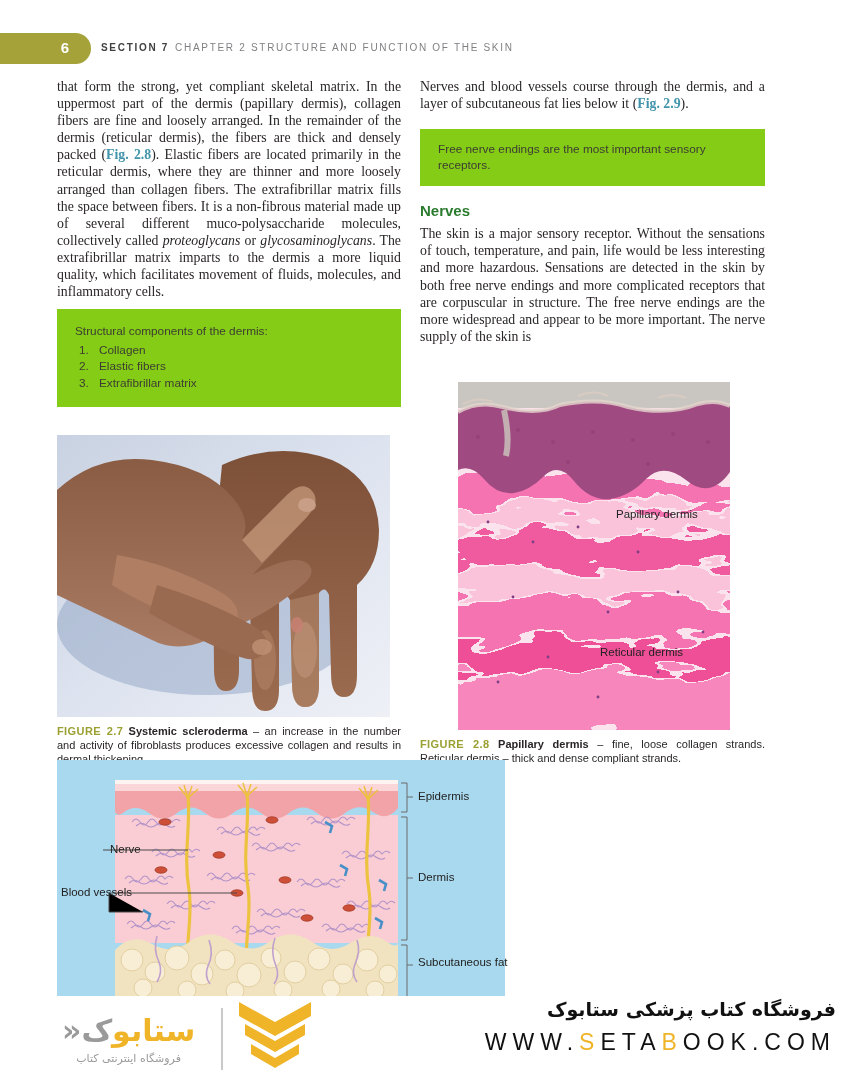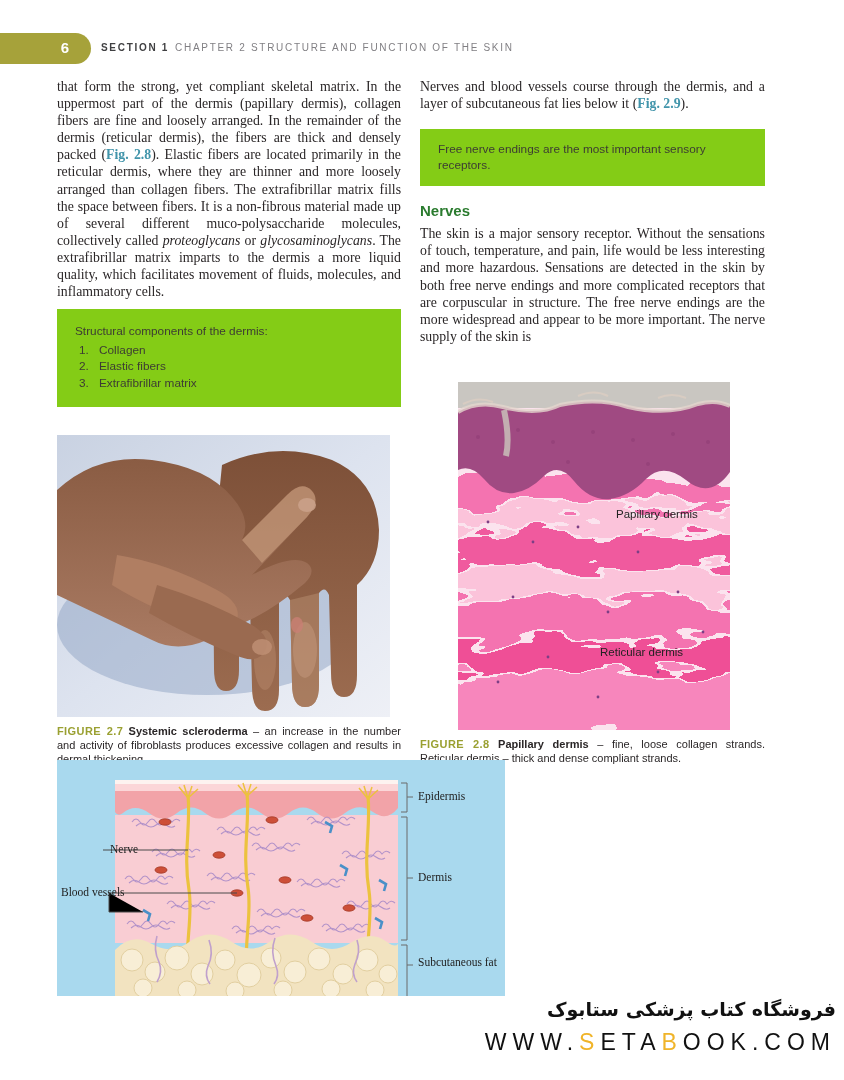--- a/index.html
+++ b/index.html
@@ -50,21 +50,21 @@
   .caption .figlabel { color:#9aa031; font-weight:bold; letter-spacing:0.4px;margin-top:20px; }
   .caption b { font-weight:bold; }
   .histo-label {
     position:absolute; font-family:"Liberation Sans", sans-serif; font-size:11.5px;
     color:#222; white-space:nowrap;
   }
   
   .diagram { position:absolute; left:57px; top:760px; width:448px; height:236px; background:#a9d9ee; }
   .diagram svg { position:absolute; left:0; top:0; }
   .dlabel {
-    position:absolute; font-family:Liberation Serif, serif; font-size:11.5px;
+    position:absolute; font-family:Liberation Sans, sans-serif; font-size:11.5px;
     color:#222; white-space:nowrap;
   }
   .dlabel.two-line { white-space:normal; width:90px; line-height:13px; }
   
   .footer { position:absolute; left:0; top:996px; width:844px; height:84px; background:#ffffff; }
   .logo-group { position:absolute; left:62px; top:6px; display:flex; align-items:center; direction:ltr; }
   .logo-word { text-align:center; margin-right:12px; }
   .logo-main { font-family:"DejaVu Sans", sans-serif; font-size:30px; font-weight:bold; direction:rtl; line-height:34px; }
   .logo-main .yel { color:#f0b429; }
   .logo-main .gry { color:#9a9a9a; }
@@ -79,21 +79,21 @@
   .website .yel { color:#f0b429; }
 </style>
 </head>
 <body>
 
 <div class="page">
 
   <div class="hdr">
     <div class="hdr-badge">6</div>
     <div class="hdr-text">
-      <span class="sec">SECTION 1</span><span>CHAPTER 2 STRUCTURE AND FUNCTION OF THE SKIN</span>
+      <span class="sec">SECTION 7</span><span>CHAPTER 2 STRUCTURE AND FUNCTION OF THE SKIN</span>
     </div>
   </div>
 
   <div class="col col-left">
     <p><span>that form the strong, yet compliant skeletal matrix. In the uppermost part of the dermis (papillary dermis), collagen fibers are fine and loosely arranged. In the remainder of the dermis (reticular dermis), the fibers are thick and densely packed (</span><span class="fig-link">Fig. 2.8</span><span>). Elastic fibers are located primarily in the reticular dermis, where they are thinner and more loosely arranged than collagen fibers. The extrafibrillar matrix fills the space between fibers. It is a non-fibrous material made up of several different muco-polysaccharide molecules, collectively called </span><i>proteoglycans</i><span> or </span><i>glycosaminoglycans</i><span>. The extrafibrillar matrix imparts to the dermis a more liquid quality, which facilitates movement of fluids, molecules, and inflammatory cells.</span></p>
 
     <div class="greenbox greenbox-left">
       <div>Structural components of the dermis:</div>
       <ol>
         <li><span class="num">1.</span><span>Collagen</span></li>
@@ -302,19 +302,33 @@
       </g>
     </svg>
     <div class="dlabel" style="left:6px; top:83px;padding-left:47px;">Nerve</div>
     <div class="dlabel two-line" style="left:4px; top:126px;">Blood vessels</div>
     <div class="dlabel" style="left:361px; top:30px;">Epidermis</div>
     <div class="dlabel" style="left:361px; top:111px;">Dermis</div>
     <div class="dlabel two-line" style="left:361px; top:196px;">Subcutaneous fat</div>
   </div>
 
   <div class="footer">
+    <div class="logo-group">
+      <div class="logo-word">
+        <div class="logo-main"><span class="yel">ستابو</span><span class="gry">ک«</span></div>
+        <div class="logo-sub">فروشگاه اینترنتی کتاب</div>
+      </div>
+      <div class="logo-divider"></div>
+      <svg width="76" height="74" viewBox="0 0 76 74">
+        <g fill="#f0b429">
+          <path d="M2,0 L38,20 L74,0 L74,14 L38,34 L2,14 Z"></path>
+          <path d="M8,22 L38,39 L68,22 L68,33 L38,50 L8,33 Z"></path>
+          <path d="M14,42 L38,56 L62,42 L62,52 L38,66 L14,52 Z"></path>
+        </g>
+      </svg>
+    </div>
     <div class="footer-right">
       <div class="store-name">فروشگاه کتاب پزشکی ستابوک</div>
       <div class="website"><span>WWW.</span><span class="yel">S</span><span>ETA</span><span class="yel">B</span><span>OOK.COM</span></div>
     </div>
   </div>
 
 </div>
 
 </body></html>

